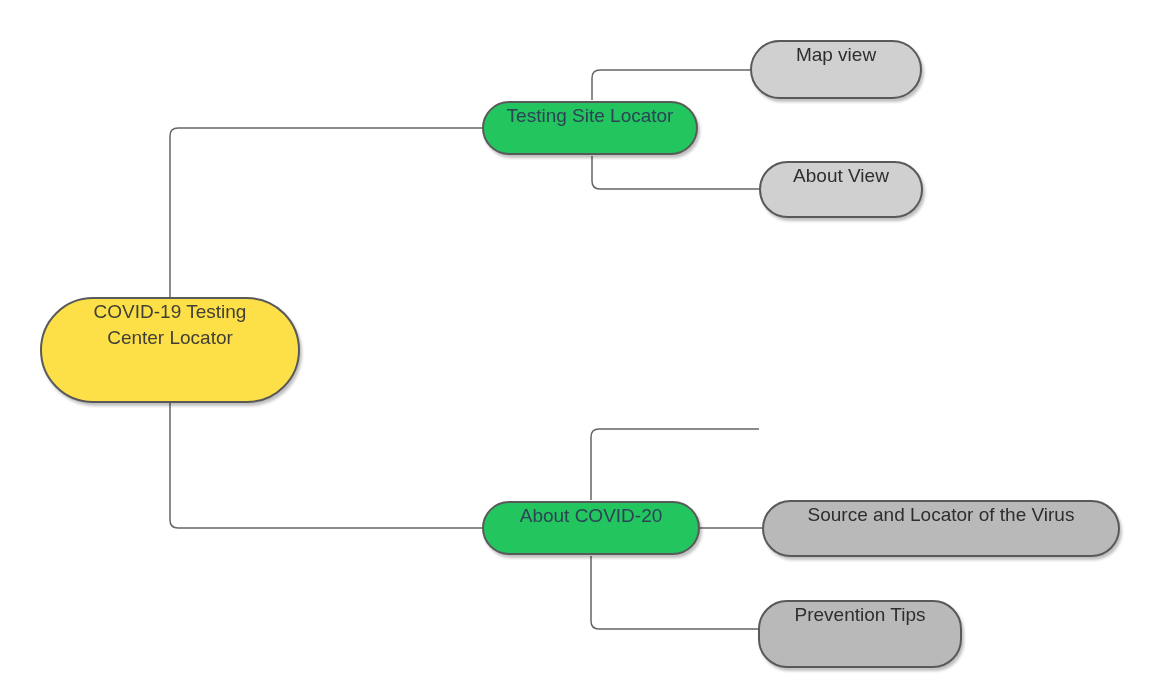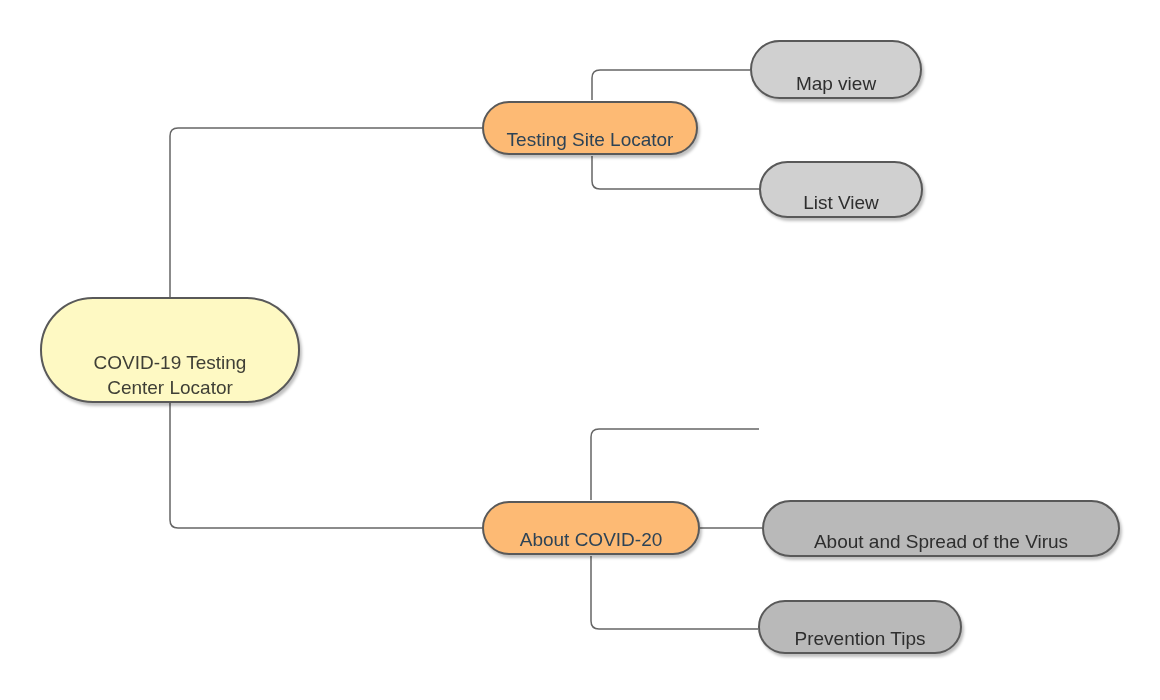--- a/index.html
+++ b/index.html
@@ -18,41 +18,41 @@
   .connectors {
     position: absolute;
     left: 0; top: 0;
     width: 1160px;
     height: 700px;
   }
   .node {
     position: absolute;
     box-sizing: border-box;
     display: flex;
-    align-items: flex-end;
+    align-items: flex-start;
     justify-content: center;
     text-align: center;
     border: 2px solid #595959;
     box-shadow: 2px 3px 3px rgba(0,0,0,0.25);
     font-size: 19px;
     color: #333333;
     line-height: 1.35;
     cursor: default;
     user-select: none;
   }
   .node .label { pointer-events: none; }
   .node-root {
     left: 40px; top: 297px;
     width: 260px; height: 106px;
     border-radius: 53px;
-    background: #fef9c3;
+    background: #fde047;
     color: #3f3f36;
   }
   .node-branch {
-    background: #fdba74;
+    background: #22c55e;
     color: #2D4356;
   }
   .node-testing {
     left: 482px; top: 101px;
     width: 216px; height: 54px;
     border-radius: 27px;
   }
   .node-about {
     left: 482px; top: 501px;
     width: 218px; height: 54px;
@@ -75,21 +75,21 @@
     width: 264px; height: 57px;
     border-radius: 28.5px;
   }
   .node-source {
     left: 762px; top: 500px;
     width: 358px; height: 57px;
     border-radius: 28.5px;
   }
   .node-prevention {
     left: 758px; top: 600px;
-    width: 204px; height: 54px;
+    width: 204px; height: 68px;
     border-radius: 29px;
   }
 </style>
 </head>
 <body>
 
 <div class="canvas">
 
   <svg class="connectors" viewBox="0 0 1160 700" fill="none" stroke="#666666" stroke-width="1.5">
     <path d="M 170 297 L 170 136 Q 170 128 178 128 L 482 128"></path>
@@ -110,29 +110,29 @@
 
   <div class="node node-branch node-testing">
     <span class="label">Testing Site Locator</span>
   </div>
 
   <div class="node node-leaf-light node-map">
     <span class="label">Map view</span>
   </div>
 
   <div class="node node-leaf-light node-list">
-    <span class="label">List View</span>
+    <span class="label">About View</span>
   </div>
 
   <div class="node node-branch node-about">
     <span class="label">About COVID-20</span>
   </div>
 
 
   <div class="node node-leaf-dark node-source">
-    <span class="label">About and Spread of the Virus</span>
+    <span class="label">Source and Locator of the Virus</span>
   </div>
 
   <div class="node node-leaf-dark node-prevention">
     <span class="label">Prevention Tips</span>
   </div>
 
 </div>
 
 </body></html>

